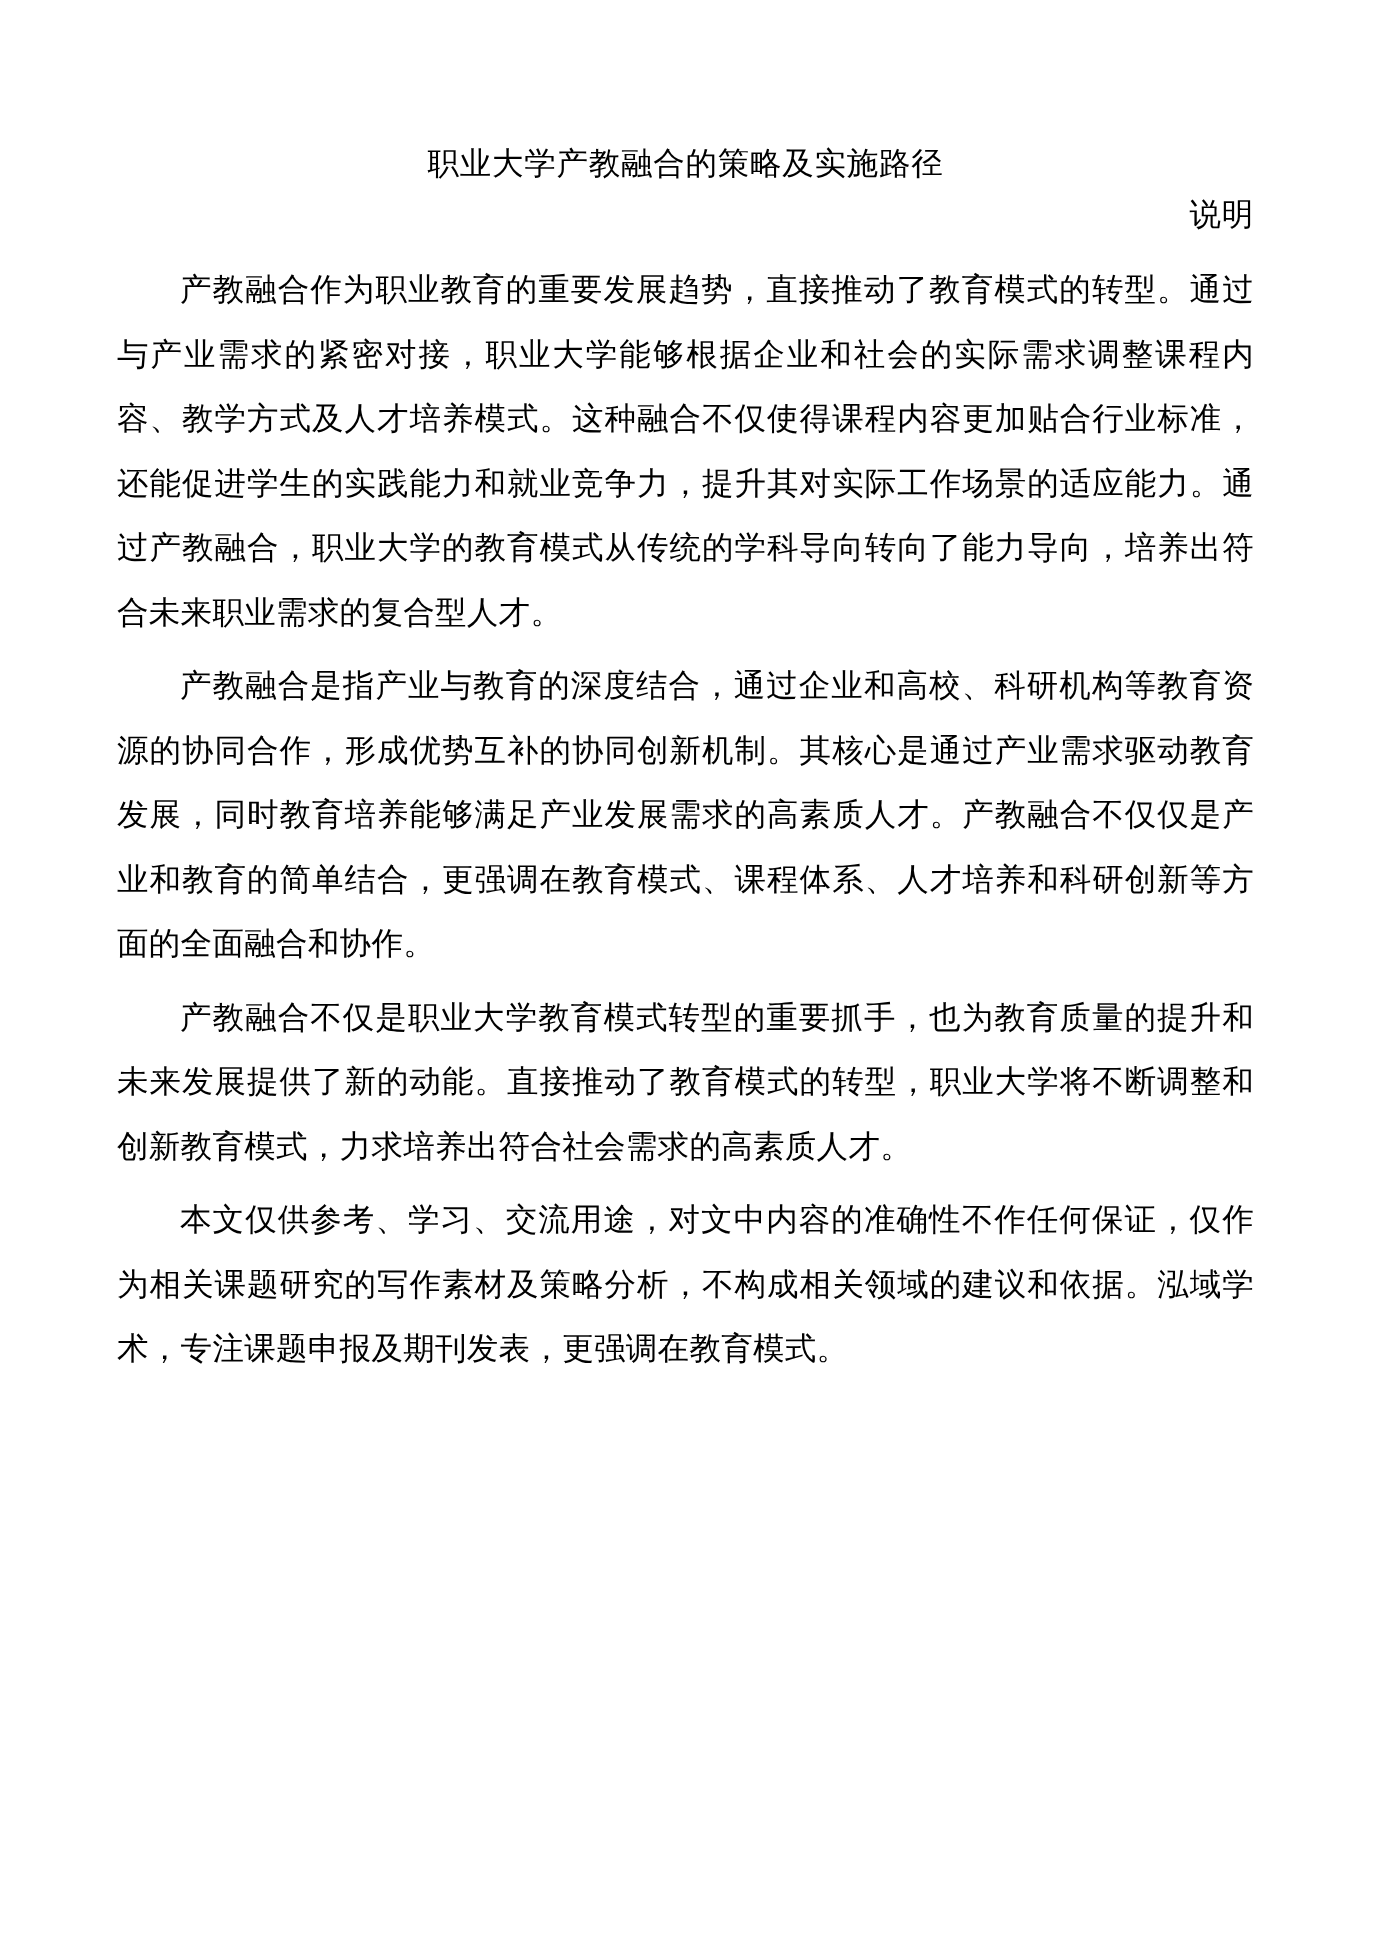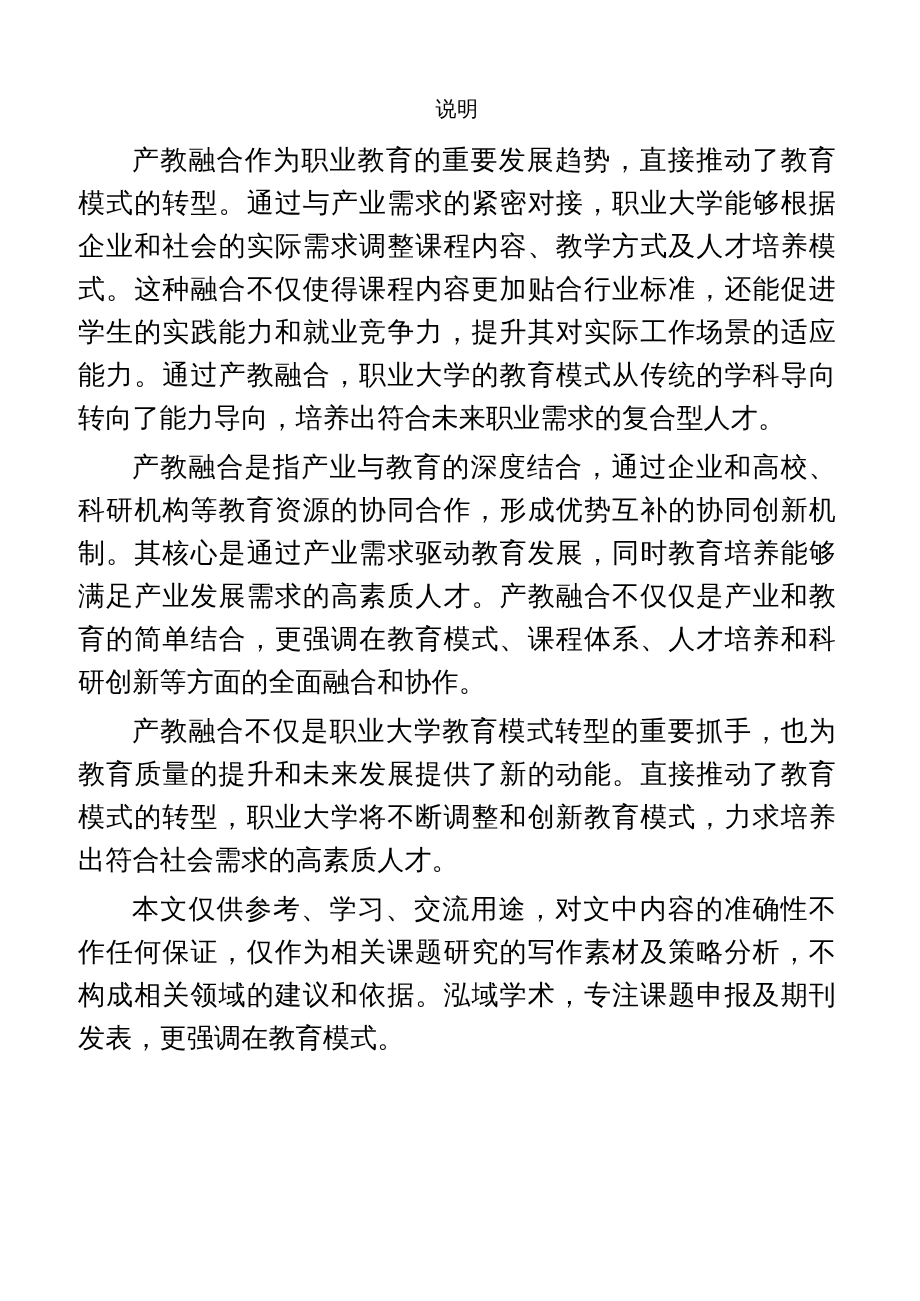--- a/index.html
+++ b/index.html
@@ -23,41 +23,42 @@
   }
   .doc-title {
     text-align: center;
     font-size: 21px;
     line-height: 34px;
     font-weight: normal;
     margin: 0;
     letter-spacing: 0.5px;
   }
   .doc-subtitle {
-    text-align: center;
+    text-align: right;
     font-size: 21px;
     line-height: 34px;
     margin: 0 0 12px 0;
     letter-spacing: 0.5px;
   }
   .para {
-    font-size: 27px;
+    font-size: 21px;
     line-height: 43px;
     text-align: justify;
     text-justify: inter-ideograph;
     text-indent: 2em;
     margin: 0 0 6px 0;
     letter-spacing: 0.2px;
   }
   .para:last-child {
     margin-bottom: 0;
   }
 </style>
 </head>
 <body>
 
 <div class="page">
+  <h1 class="doc-title">职业大学产教融合的策略及实施路径</h1>
   <div class="doc-subtitle">说明</div>
   <p class="para">产教融合作为职业教育的重要发展趋势，直接推动了教育模式的转型。通过与产业需求的紧密对接，职业大学能够根据企业和社会的实际需求调整课程内容、教学方式及人才培养模式。这种融合不仅使得课程内容更加贴合行业标准，还能促进学生的实践能力和就业竞争力，提升其对实际工作场景的适应能力。通过产教融合，职业大学的教育模式从传统的学科导向转向了能力导向，培养出符合未来职业需求的复合型人才。</p>
   <p class="para">产教融合是指产业与教育的深度结合，通过企业和高校、科研机构等教育资源的协同合作，形成优势互补的协同创新机制。其核心是通过产业需求驱动教育发展，同时教育培养能够满足产业发展需求的高素质人才。产教融合不仅仅是产业和教育的简单结合，更强调在教育模式、课程体系、人才培养和科研创新等方面的全面融合和协作。</p>
   <p class="para">产教融合不仅是职业大学教育模式转型的重要抓手，也为教育质量的提升和未来发展提供了新的动能。直接推动了教育模式的转型，职业大学将不断调整和创新教育模式，力求培养出符合社会需求的高素质人才。</p>
   <p class="para">本文仅供参考、学习、交流用途，对文中内容的准确性不作任何保证，仅作为相关课题研究的写作素材及策略分析，不构成相关领域的建议和依据。泓域学术，专注课题申报及期刊发表，更强调在教育模式。</p>
 </div>
 
 </body></html>

